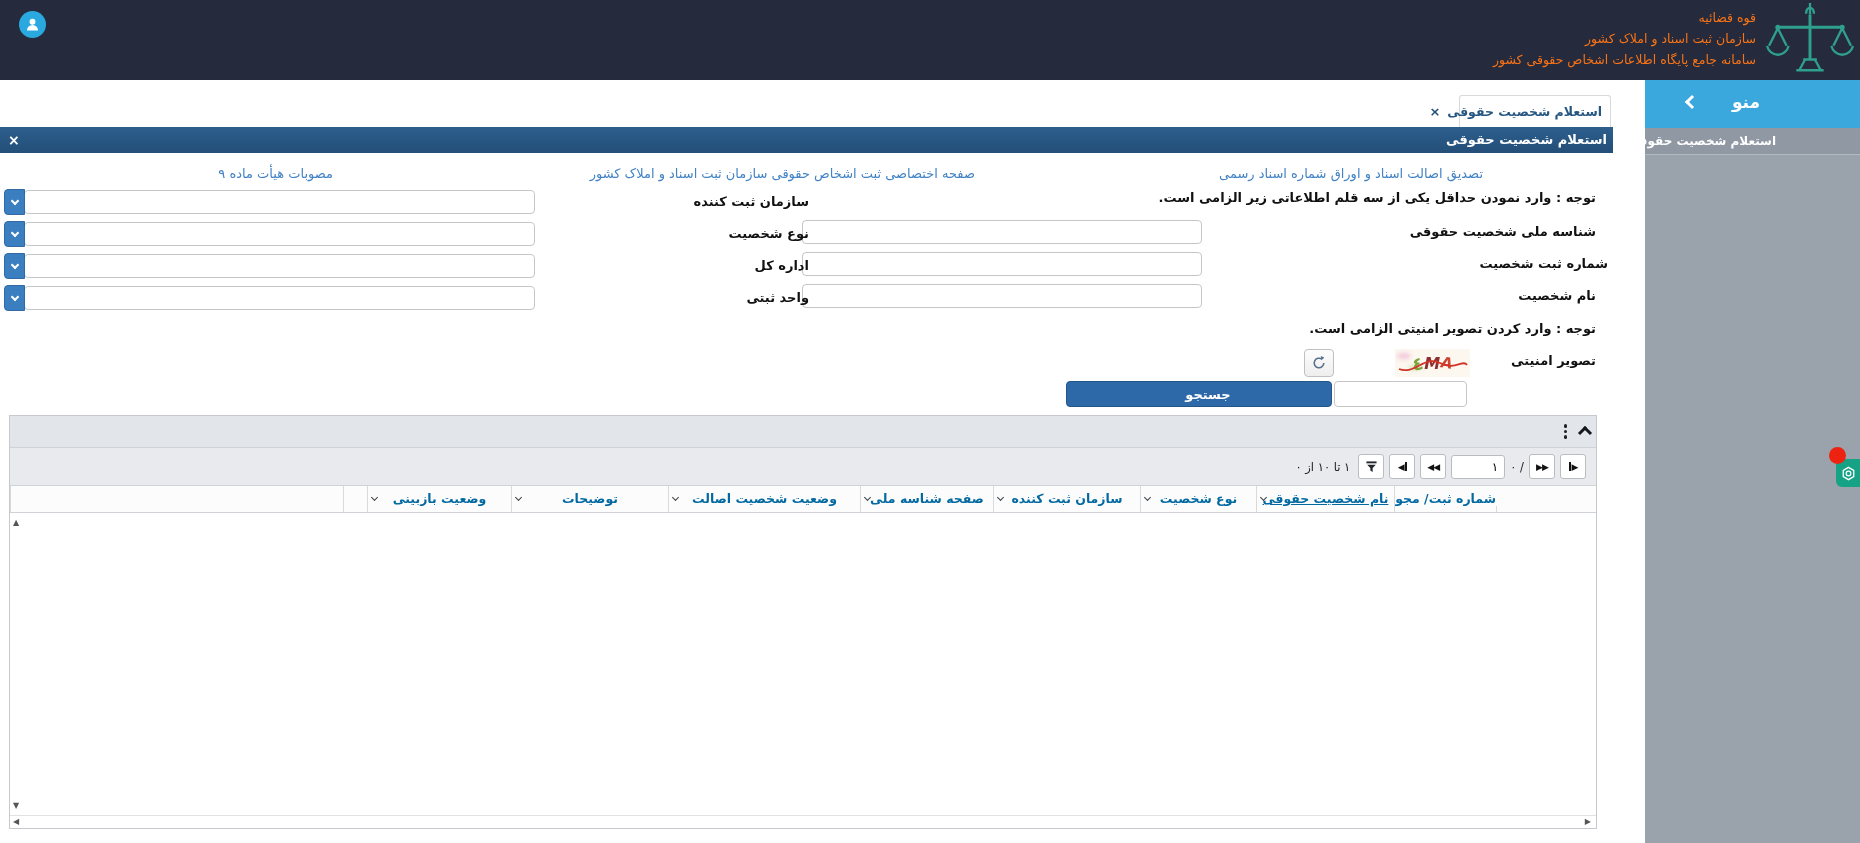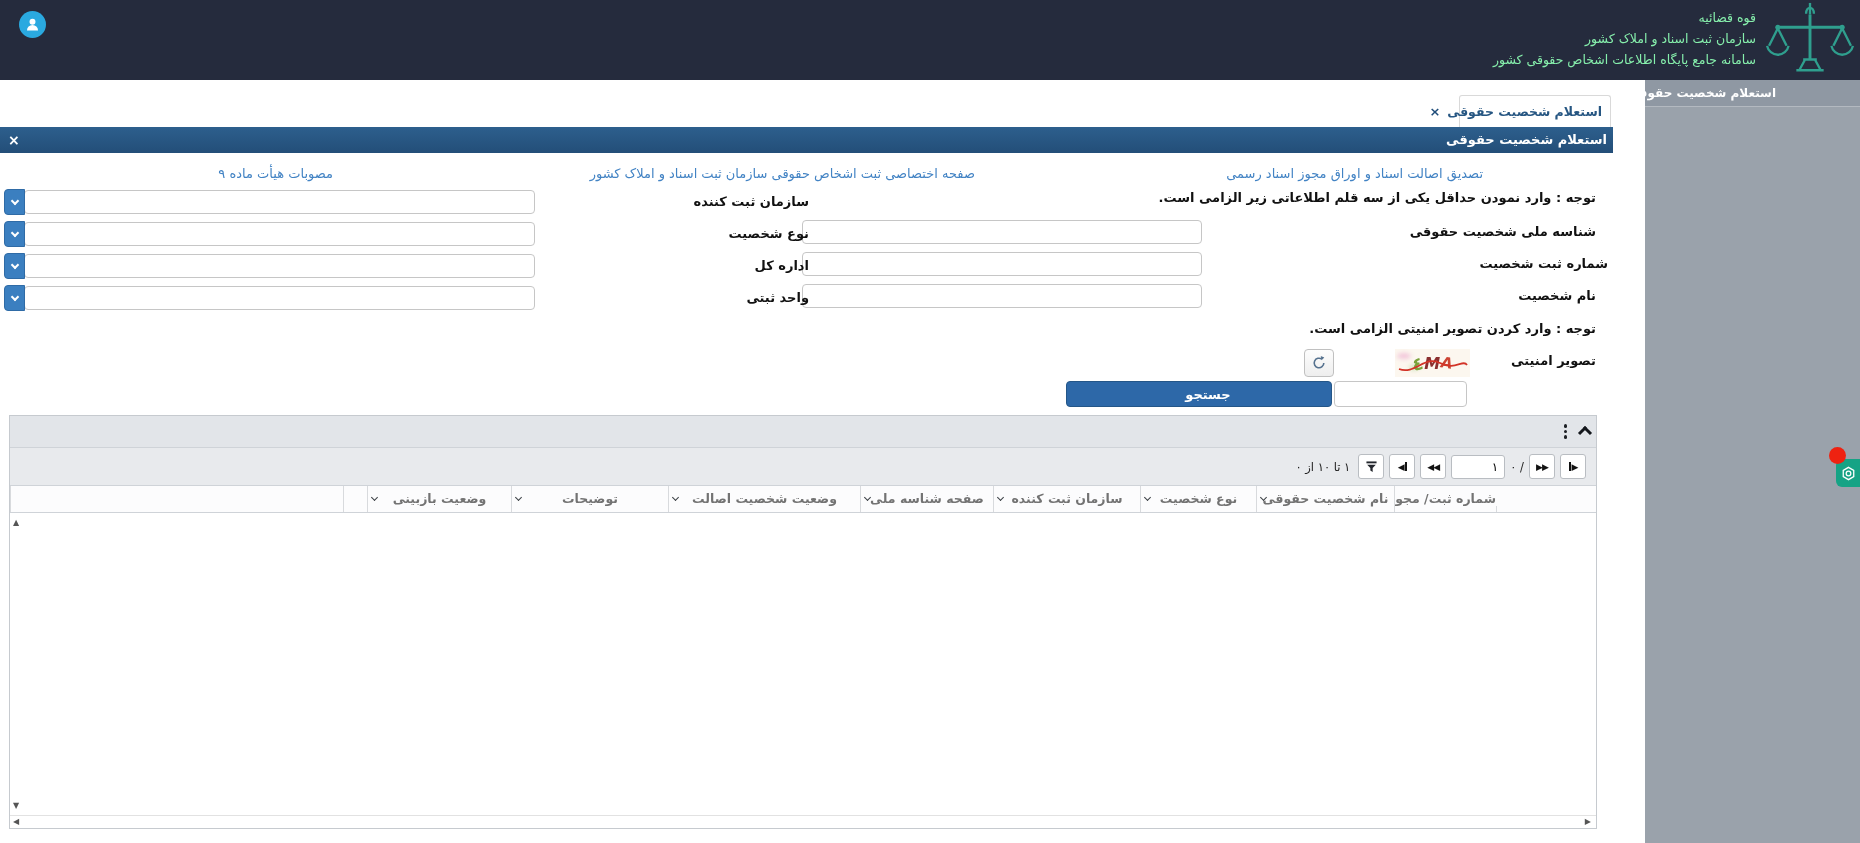--- a/index.html
+++ b/index.html
@@ -3,21 +3,21 @@
 <meta charset="utf-8">
 <style>
   html,body{margin:0;padding:0;background:#fff;}
   *{box-sizing:border-box;font-family:"DejaVu Sans","Liberation Sans",sans-serif;}
   #app{position:relative;width:1860px;height:843px;background:#fff;overflow:hidden;direction:rtl;}
 
   
   .top-header{position:absolute;top:0;left:0;width:1860px;height:80px;background:#252b3d;}
   .user-btn{position:absolute;left:19px;top:11px;width:27px;height:27px;border-radius:50%;
             background:#2aa9e0;display:flex;align-items:center;justify-content:center;cursor:pointer;}
-  .org-text{position:absolute;right:104px;top:7px;text-align:right;color:#86efac;
+  .org-text{position:absolute;right:104px;top:7px;text-align:right;color:#f97316;
             font-size:12.5px;line-height:21px;white-space:nowrap;}
   .logo{position:absolute;right:6px;top:1px;}
 
   
   .sidebar{position:absolute;top:80px;right:0;width:215px;height:763px;background:#9aa2ab;}
   .menu-header{position:relative;height:48px;background:#3aa7dd;}
   .menu-title{position:absolute;right:100px;top:12px;color:#fff;font-weight:bold;font-size:17px;}
   .chev-left{position:absolute;right:163px;top:17px;width:10px;height:10px;
              border-style:solid;border-color:#fff;border-width:0 0 3px 3px;transform:rotate(45deg);}
   .menu-item{height:27px;line-height:26px;background:#8f98a3;border-bottom:1px solid #b3b9c0;
@@ -82,21 +82,21 @@
   .pbtn{width:26px;height:25px;background:#fff;border:1px solid #b9bdc2;border-radius:3px;cursor:pointer;
         display:flex;align-items:center;justify-content:center;font-size:9px;color:#111;gap:1px;padding:0;}
   .pbtn .vbar{width:2px;height:9px;background:#111;}
   .pbtn .tri{letter-spacing:-1px;font-size:9px;color:#111;}
   .page-input{width:54px;height:24px;border:1px solid #b9bdc2;border-radius:3px;font-size:12px;
               text-align:right;padding:0 6px;direction:rtl;outline:none;}
   .page-total{font-size:11.5px;color:#222;}
   .records-info{font-size:11.5px;color:#222;margin-right:3px;white-space:nowrap;}
   .g-header{display:flex;flex-direction:row;height:27px;background:#fcfcfd;border-bottom:1px solid #cfd3d8;}
   .gcell{position:relative;flex:0 0 auto;border-left:1px solid #d8dadd;text-align:center;
-         line-height:26px;font-size:12.5px;font-weight:bold;color:#737373;white-space:nowrap;overflow:hidden;cursor:pointer;}
+         line-height:26px;font-size:12.5px;font-weight:bold;color:#0369a1;white-space:nowrap;overflow:hidden;cursor:pointer;}
   .gcell.filler{flex:1 1 auto;}
   .sortchev{position:absolute;left:4px;top:9px;width:5px;height:5px;border-style:solid;border-color:#3a3f44;
             border-width:0 1.6px 1.6px 0;transform:rotate(45deg);}
   .g-body{position:relative;height:302px;background:#fff;}
   .sb-up{position:absolute;left:3px;top:5px;font-size:8px;color:#555;}
   .sb-down{position:absolute;left:3px;bottom:5px;font-size:8px;color:#555;}
   .g-hscroll{position:relative;height:13px;border-top:1px solid #e2e2e2;background:#fff;}
   .hs-left{position:absolute;left:3px;top:1px;font-size:8px;color:#555;}
   .hs-right{position:absolute;right:5px;top:1px;font-size:8px;color:#555;}
 
@@ -133,34 +133,38 @@
         <path d="M12,28 L3,46 M12,28 L21,46"></path>
         <path d="M1,46 A11.2,11.2 0 0 0 23,46"></path>
         <path d="M78,28 L69,46 M78,28 L87,46"></path>
         <path d="M67,46 A11.2,11.2 0 0 0 89,46"></path>
         <path d="M38,60 H52 M40,60 L34,71 M50,60 L56,71 M31,71 H59"></path>
       </svg>
     </div>
   </div>
 
   <div class="sidebar">
+    <div class="menu-header">
+      <span class="menu-title">منو</span>
+      <span class="chev-left"></span>
+    </div>
     <div class="menu-item">استعلام شخصیت حقوقی</div>
   </div>
 
   <div class="tab">
     <span class="tab-label">استعلام شخصیت حقوقی</span>
     <span class="tab-close">×</span>
   </div>
 
   <div class="panel-header">
     <span class="panel-title">استعلام شخصیت حقوقی</span>
     <span class="panel-close">×</span>
   </div>
 
-  <a class="qlink qlink1">تصدیق اصالت اسناد و اوراق مجوز اسناد رسمی</a>
+  <a class="qlink qlink1">تصدیق اصالت اسناد و اوراق شماره اسناد رسمی</a>
   <a class="qlink qlink2">صفحه اختصاصی ثبت اشخاص حقوقی سازمان ثبت اسناد و املاک کشور</a>
   <a class="qlink qlink3">مصوبات هیأت ماده ۹</a>
 
   <div class="notice" style="top:190px;">توجه : وارد نمودن حداقل یکی از سه قلم اطلاعاتی زیر الزامی است.</div>
 
   <div class="flabel" style="right:264px;top:224px;">شناسه ملی شخصیت حقوقی</div>
   <input class="txt r-input" style="top: 220px;" value="">
   <div class="flabel" style="right:252px;top:256px;">شماره ثبت شخصیت</div>
   <input class="txt r-input" style="top: 252px;" value="">
   <div class="flabel" style="right:264px;top:288px;">نام شخصیت</div>
@@ -245,21 +249,21 @@
           <rect x="2" y="2" width="14" height="2.6" fill="#22262c"></rect>
           <path d="M3,6.5 h12 l-4.4,4.6 v5.4 l-3.2,-1.8 v-3.6 z" fill="#22262c"></path>
         </svg>
       </button>
       <span class="records-info">۱ تا ۱۰ از ۰</span>
     </div>
 
     <div class="g-header">
         <div class="gcell" style="width: 100px; margin-top: 20px;"><span>شناسه ملی</span><i class="sortchev"></i></div>
         <div class="gcell" style="width: 102px;"><span>شماره ثبت/ مجوز</span></div>
-        <div class="gcell" style="width: 138px;"><span>نام شخصیت حقوقی</span><i class="sortchev"></i></div>
+        <div class="gcell" style="width: 138px; text-decoration: underline;"><span>نام شخصیت حقوقی</span><i class="sortchev"></i></div>
         <div class="gcell" style="width: 116px;"><span>نوع شخصیت</span><i class="sortchev"></i></div>
         <div class="gcell" style="width: 147px;"><span>سازمان ثبت کننده</span><i class="sortchev"></i></div>
         <div class="gcell" style="width: 133px;"><span>صفحه شناسه ملی</span><i class="sortchev"></i></div>
         <div class="gcell" style="width: 192px;"><span>وضعیت شخصیت اصالت</span><i class="sortchev"></i></div>
         <div class="gcell" style="width: 157px;"><span>توضیحات</span><i class="sortchev"></i></div>
         <div class="gcell" style="width: 144px;"><span>وضعیت بازبینی</span><i class="sortchev"></i></div>
         <div class="gcell" style="width: 24px;"><span></span></div>
         <div class="gcell filler"></div>
       </div>
 

